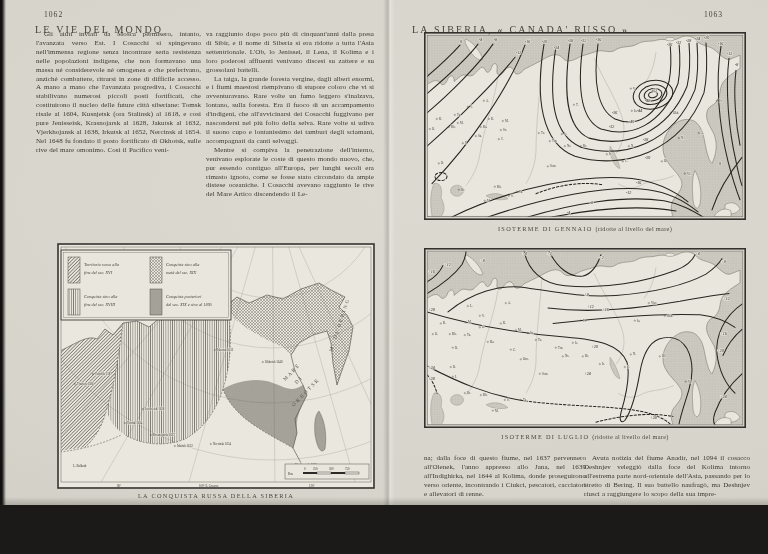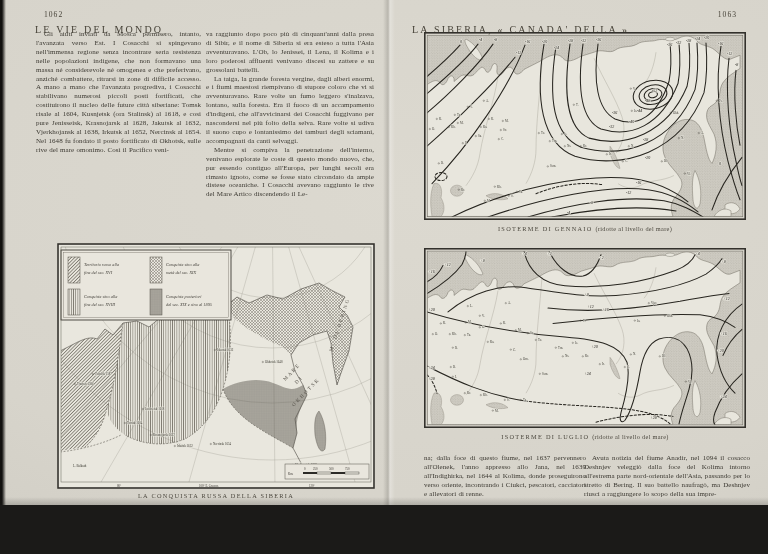--- a/index.html
+++ b/index.html
@@ -10,21 +10,21 @@
     font-family:"Liberation Serif",serif;color:#3b3831;}
   .scan::after{content:"";position:absolute;left:0;right:0;bottom:0;height:8px;
     background:linear-gradient(rgba(0,0,0,0),rgba(40,38,34,.22));pointer-events:none;}
   .gutter{position:absolute;left:383px;top:0;width:12px;height:100%;
     background:linear-gradient(90deg,rgba(0,0,0,0) 0,rgba(70,68,62,.22) 42%,rgba(255,255,255,.28) 58%,rgba(0,0,0,0) 100%);}
   .pgnum{position:absolute;top:10px;font-size:7.6px;letter-spacing:1px;color:#474339;}
   .runhead{position:absolute;top:10px;text-align:left;font-size:10px;letter-spacing:2.2px;color:#474339;white-space:nowrap;margin-top:14px;}
   .hl{left:35px;width:340px;}
   .hr{left:412px;width:346px;}
   .pn-l{left:44px;}
-  .pn-r{left:690px;width:47px;text-align:right;}
+  .pn-r{left:690px;width:47px;text-align:center;}
   .col{position:absolute;font-size:7px;line-height:8.9px;text-align:justify;color:#3c3932;
     letter-spacing:.05px;word-spacing:.35px;}
   .col p{margin:0;}
   .col p.indent{text-indent:8px;}
   .c1L{left:36px;top:30px;width:165px;}
   .c2L{left:206px;top:30px;width:168px;}
   .c1R{left:424px;top:454px;width:162px;}
   .c2R{left:584px;top:454px;width:166px;}
   .fig{position:absolute;}
   .figcap{position:absolute;text-align:center;font-size:6.3px;letter-spacing:1.3px;color:#4c483f;white-space:nowrap;}
@@ -103,21 +103,21 @@
   <div>
     <div class="pgnum pn-l">1062</div>
     <div class="runhead hl">LE VIE DEL MONDO</div>
 
     <div class="col c1L">
 
         <p class="indent">Gli aiuti inviati da Mosca permisero, intanto, l'avanzata verso Est. I Cosacchi si spingevano nell'immensa regione senza incontrare seria resistenza nelle popolazioni indigene, che non formavano una massa né considerevole né omogenea e che preferivano, anziché combattere, ritrarsi in zone di difficile accesso. A mano a mano che l'avanzata progrediva, i Cosacchi stabilivano numerosi piccoli posti fortificati, che costituirono il nucleo delle future città siberiane: Tomsk risale al 1604, Kusnjetsk (ora Stalinsk) al 1618, e così pure Jenisseisk, Krasnojarsk al 1628, Jakutsk al 1632, Vjerkhojansk al 1638, Irkutsk al 1652, Nercinsk al 1654. Nel 1648 fu fondato il posto fortificato di Okhotsk, sulle rive del mare omonimo. Così il Pacifico veni-</p>
       </div>
     <div class="col c2L">
 
-    <p class="flush">va raggiunto dopo poco più di cinquant'anni dalla presa di Sibir, e il nome di Siberia si era esteso a tutta l'Asia avventuravano. L'Ob, lo Jenissei, il Lena, il Kolima e i loro poderosi affluenti venivano discesi su zattere e su grossolani battelli.</p>
+    <p class="flush">va raggiunto dopo poco più di cinquant'anni dalla presa di Sibir, e il nome di Siberia si era ridotte a tutta l'Asia settentrionale. L'Ob, lo Jenissei, il Lena, il Kolima e i loro poderosi affluenti venivano discesi su zattere e su grossolani battelli.</p>
         <p class="indent">La taiga, la grande foresta vergine, dagli alberi enormi, e i fiumi maestosi riempivano di stupore coloro che vi si avventuravano. Rare volte un fumo leggero s'inalzava, lontano, sulla foresta. Era il fuoco di un accampamento d'indigeni, che all'avvicinarsi dei Cosacchi fuggivano per nascondersi nel più folto della selva. Rare volte si udiva il suono cupo e lontanissimo dei tamburi degli sciamani, accompagnati da canti selvaggi.</p>
         <p class="indent">Mentre si compiva la penetrazione dell'interno, venivano esplorate le coste di questo mondo nuovo, che, pur essendo contiguo all'Europa, per lunghi secoli era rimasto ignoto, come se fosse stato circondato da ampie distese oceaniche. I Cosacchi avevano raggiunto le rive del Mare Artico discendendo il Le-</p>
       </div>
 
     <div class="fig" style="left:57px;top:243px;width:318px;height:246px;">
       <svg width="318" height="246" viewBox="0 0 318 246">
         <rect x="0" y="0" width="318" height="246" fill="#e9e7de"></rect>
         <g clip-path="url(#clipM1)">
           <g class="grat">
             <circle cx="215" cy="-55" r="110" fill="none"></circle>
@@ -205,21 +205,21 @@
             <text x="252" y="243.5" font-size="3.2" class="scl">120°</text>
           </g>
         <rect x="1" y="1" width="316" height="244" fill="none" stroke="#33312c" stroke-width="1.6"></rect>
         <rect x="4" y="4" width="310" height="235" fill="none" stroke="#66635a" stroke-width=".5"></rect>
       </svg>
     </div>
     <div class="figcap" style="left:57px;top:492px;width:318px;">LA CONQUISTA RUSSA DELLA SIBERIA</div>
   </div>
 
   <div>
-    <div class="runhead hr">LA SIBERIA, « CANADA' DELLA »</div>
+    <div class="runhead hr">LA SIBERIA, « CANADA' RUSSO »</div>
     <div class="pgnum pn-r">1063</div>
 
     <div class="fig" style="left:424px;top:32px;">
       <svg width="322" height="188" viewBox="0 0 322 186" preserveAspectRatio="none">
         <use href="#geo"></use>
         <g clip-path="url(#clipIso)">
           <path class="isoline" d="M3,44 C16,33 27,23 36,13"></path>
           <path class="isoline" d="M3,61 C22,45 42,28 54,12"></path>
           <path class="isoline" d="M3,80 C26,61 55,32 69,12"></path>
           <path class="isoline" d="M3,113 C32,88 71,50 91,25"></path>

